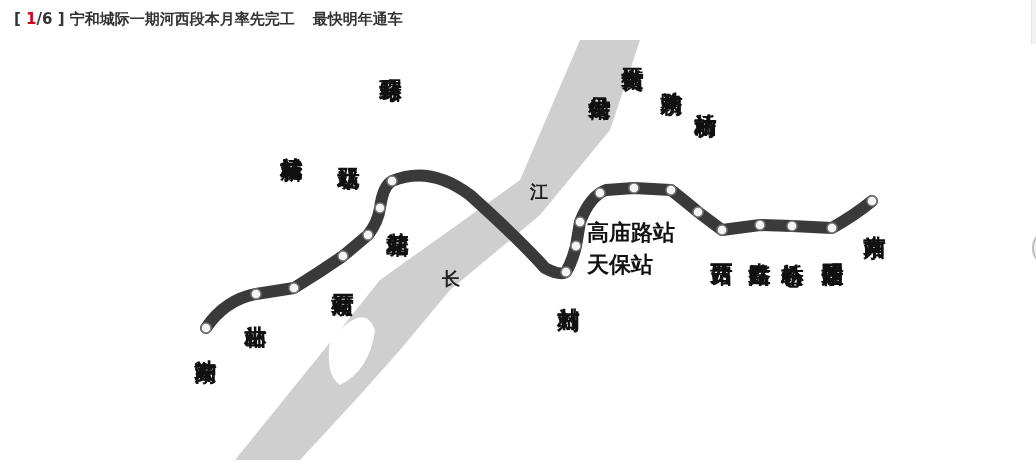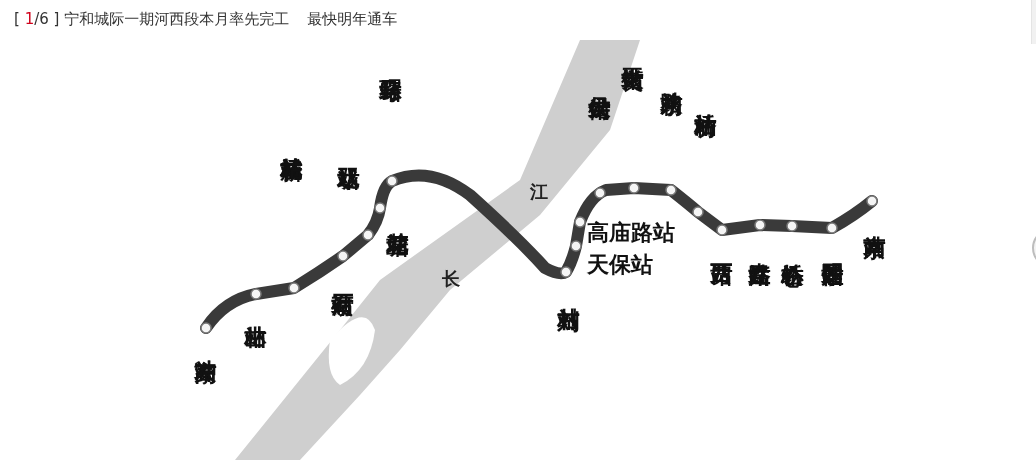--- a/index.html
+++ b/index.html
@@ -1,18 +1,18 @@
 <!DOCTYPE html>
 <html><head>
 <meta charset="utf-8">
 <style>
   html, body { margin:0; padding:0; }
   body { width:1036px; height:472px; background:#ffffff; position:relative; overflow:hidden;
          font-family:"DejaVu Sans", "Liberation Sans", sans-serif; }
-  .caption { position:absolute; left:14px; top:10px; font-size:15px; color:#333; font-weight:normal; white-space:nowrap; }
+  .caption { position:absolute; left:14px; top:10px; font-size:15px; color:#333; font-weight:bold; white-space:nowrap; }
   .caption .cur { color:#d0021b; }
   .caption .gap { display:inline-block; width:18px; }
   .map { position:absolute; left:160px; top:38px; width:760px; height:430px; }
   .right-box { position:absolute; left:1031px; top:0; width:5px; height:44px; background:#f1f1f1; border-left:1px solid #e4e4e4; }
   .next-btn { position:absolute; left:1032px; top:228px; width:40px; height:40px; border-radius:50%;
               background:#f4f4f4; border:2px solid #bdbdbd; box-sizing:border-box; cursor:pointer; }
   svg text { font-family:"DejaVu Sans", "Liberation Sans", sans-serif; font-weight:bold; }
 </style>
 </head>
 <body>

